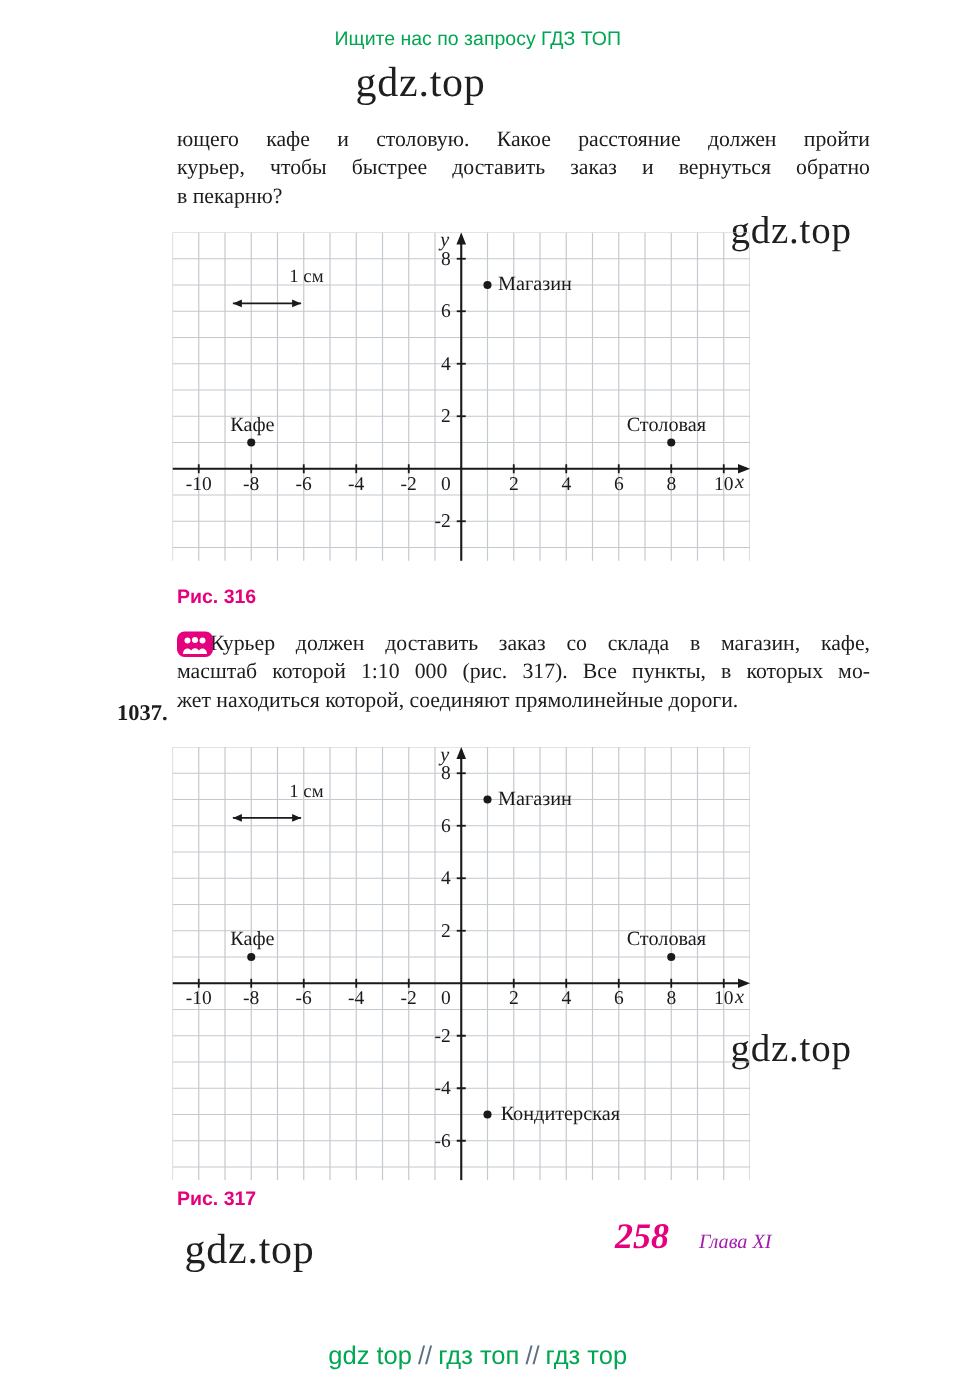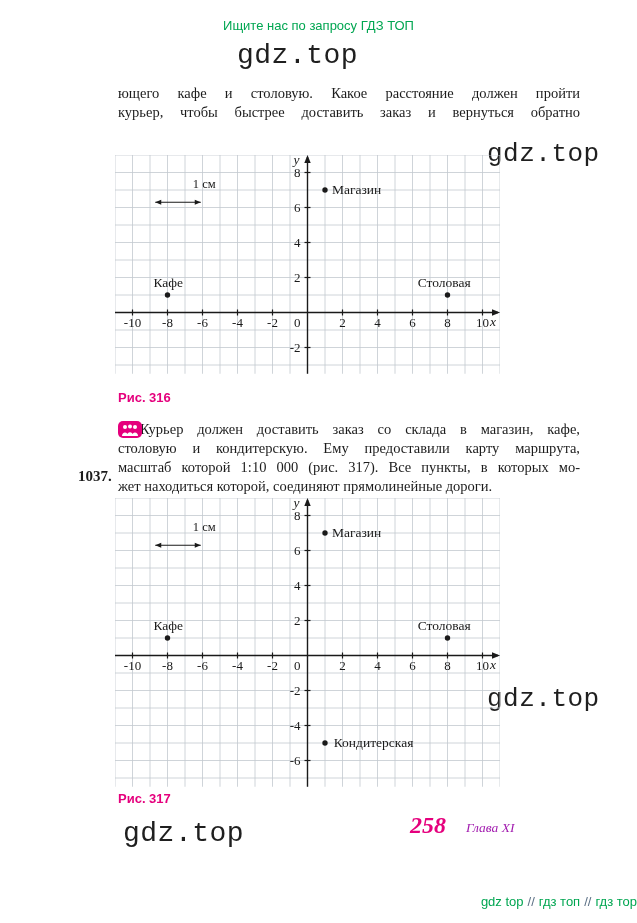--- a/index.html
+++ b/index.html
@@ -2,21 +2,21 @@
 <html><head>
 <meta charset="utf-8">
 <style>
   html,body{margin:0;padding:0;background:#fff;}
   .page{position:relative;width:637px;height:923px;background:#ffffff;
         font-family:"Liberation Serif",serif;color:#1c1c1c;overflow:hidden;}
 
   .seo-top{position:absolute;top:6px;left:0;width:100%;text-align:center;
            color:#00A651;font-family:"Liberation Sans",sans-serif;font-size:13px;margin-top:12px;}
 
-  .wm{position:absolute;color:#1f1f1f;font-family:Liberation Mono, monospace;
+  .wm{position:absolute;color:#1f1f1f;font-family:Liberation Serif, serif;
       font-weight:500;letter-spacing:0.5px;}
   .wm-top{top:40px;left:237px;font-size:28px;}
   .wm-r1{top:139px;left:487px;font-size:26px;}
   .wm-r2{top:684px;left:487px;font-size:26px;}
   .wm-bot{top:818px;left:123px;font-size:28px;}
 
   .intro{position:absolute;top:84px;left:118px;width:462px;
          font-size:14.5px;line-height:19px;}
   .tline{text-align:justify;}
   .jall{text-align-last:justify;}
@@ -35,39 +35,40 @@
              font-size:14.5px;line-height:19px;}
   .ind{padding-left:22px;}
   .picon{position:absolute;left:0;top:1px;width:24px;height:17px;background:#E5007D;
          border-radius:5px;display:flex;align-items:center;justify-content:center;}
 
   .pagenum{position:absolute;top:812px;left:410px;color:#E5007D;
            font-weight:bold;font-style:italic;font-size:24px;}
   .chapter{position:absolute;top:820px;left:466px;color:#a21caf;
            font-style:italic;font-size:13.5px;}
 
-  .seo-bottom{position:absolute;top:894px;left:0;width:100%;text-align:right;
-              font-family:"Liberation Sans",sans-serif;font-size:13px;color:#00A651;}
+  .seo-bottom{position:absolute;top:894px;left:0;width:100%;text-align:center;
+              font-family:"Liberation Sans",sans-serif;font-size:17px;color:#00A651;}
   .seo-bottom .sep{color:#5b7085;margin:0 4px;}
 </style>
 </head>
 <body>
 
 <div class="page">
 
   <div class="seo-top">Ищите нас по запросу ГДЗ ТОП</div>
 
   <div class="wm wm-top">gdz.top</div>
   <div class="wm wm-r1">gdz.top</div>
   <div class="wm wm-r2">gdz.top</div>
   <div class="wm wm-bot">gdz.top</div>
 
   <div class="intro">
     <div class="tline jall">ющего кафе и столовую. Какое расстояние должен пройти</div>
     <div class="tline jall">курьер, чтобы быстрее доставить заказ и вернуться обратно</div>
+    <div class="tline">в пекарню?</div>
   </div>
 
   <figure class="fig fig1">
     <svg width="385" height="218.75" viewBox="0 0 385 218.75">
         <line x1="0" y1="0" x2="0" y2="218.75" stroke="#c3c9cf" stroke-width="0.8"></line>
         <line x1="17.5" y1="0" x2="17.5" y2="218.75" stroke="#c3c9cf" stroke-width="0.8"></line>
         <line x1="35" y1="0" x2="35" y2="218.75" stroke="#c3c9cf" stroke-width="0.8"></line>
         <line x1="52.5" y1="0" x2="52.5" y2="218.75" stroke="#c3c9cf" stroke-width="0.8"></line>
         <line x1="70" y1="0" x2="70" y2="218.75" stroke="#c3c9cf" stroke-width="0.8"></line>
         <line x1="87.5" y1="0" x2="87.5" y2="218.75" stroke="#c3c9cf" stroke-width="0.8"></line>
@@ -156,21 +157,20 @@
   <div class="prob-text">
     <span class="picon">
       <svg width="18" height="12" viewBox="0 0 18 12">
         <circle cx="4" cy="3" r="2" fill="#fff"></circle>
         <circle cx="9" cy="2.6" r="2" fill="#fff"></circle>
         <circle cx="14" cy="3" r="2" fill="#fff"></circle>
         <path d="M1 12c0-2.2 1.4-3.6 3-3.6S7 9.8 7 12zM6 12c0-2.4 1.3-3.8 3-3.8s3 1.4 3 3.8zM11 12c0-2.2 1.4-3.6 3-3.6s3 1.4 3 3.6z" fill="#fff"></path>
       </svg>
     </span>
     <div class="tline jall ind">Курьер должен доставить заказ со склада в магазин, кафе,</div>
-    <div class="tline jall">столовую и кондитерскую. Ему предоставили карту маршрута,</div>
     <div class="tline jall">масштаб которой 1:10 000 (рис. 317). Все пункты, в которых мо-</div>
     <div class="tline">жет находиться которой, соединяют прямолинейные дороги.</div>
   </div>
 
   <figure class="fig fig2">
     <svg width="385" height="288.75" viewBox="0 0 385 288.75">
         <line x1="0" y1="0" x2="0" y2="288.75" stroke="#c3c9cf" stroke-width="0.8"></line>
         <line x1="17.5" y1="0" x2="17.5" y2="288.75" stroke="#c3c9cf" stroke-width="0.8"></line>
         <line x1="35" y1="0" x2="35" y2="288.75" stroke="#c3c9cf" stroke-width="0.8"></line>
         <line x1="52.5" y1="0" x2="52.5" y2="288.75" stroke="#c3c9cf" stroke-width="0.8"></line>

